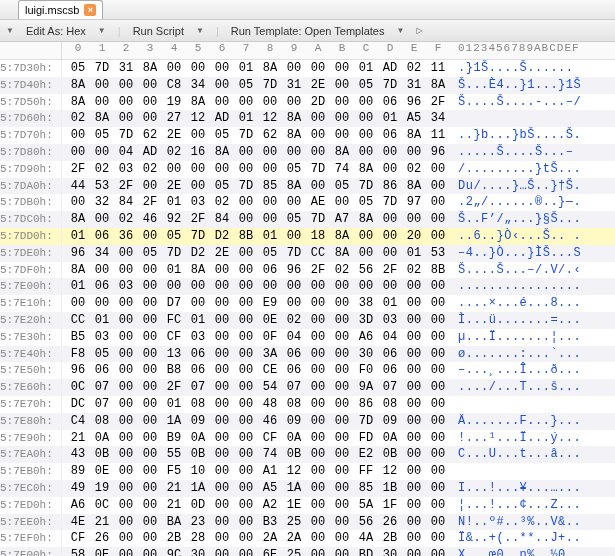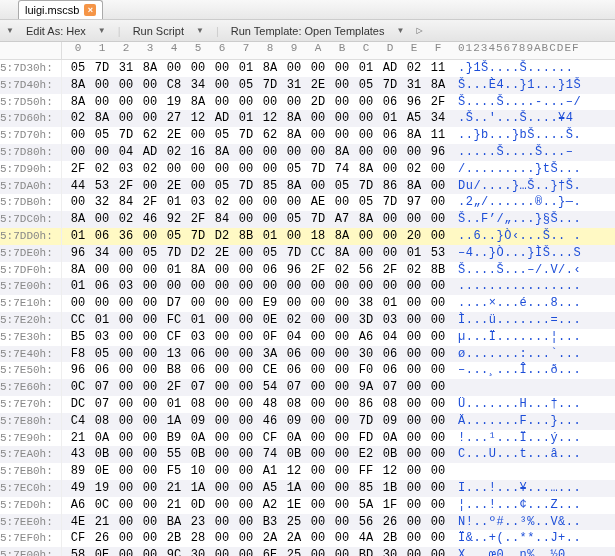--- a/index.html
+++ b/index.html
@@ -158,21 +158,20 @@
         <span>01</span>
         <span>12</span>
         <span>8A</span>
         <span>00</span>
         <span>00</span>
         <span>00</span>
         <span>01</span>
         <span>A5</span>
         <span>34</span>
       </div>
-      <div class="asc">.Š..'.­..Š....¥4</div>
     </div>
     <div class="row">
       <div class="addr">5:7D70h:</div>
       <div class="hex">
         <span>00</span>
         <span>05</span>
         <span>7D</span>
         <span>62</span>
         <span>2E</span>
         <span>00</span>
@@ -510,20 +509,21 @@
         <span>00</span>
         <span>54</span>
         <span>07</span>
         <span>00</span>
         <span>00</span>
         <span>9A</span>
         <span>07</span>
         <span>00</span>
         <span>00</span>
       </div>
+      <div class="asc">..../...T...š...</div>
     </div>
     <div class="row">
       <div class="addr">5:7E70h:</div>
       <div class="hex">
         <span>DC</span>
         <span>07</span>
         <span>00</span>
         <span>00</span>
         <span>01</span>
         <span>08</span>
@@ -531,21 +531,20 @@
         <span>00</span>
         <span>48</span>
         <span>08</span>
         <span>00</span>
         <span>00</span>
         <span>86</span>
         <span>08</span>
         <span>00</span>
         <span>00</span>
       </div>
-      <div class="asc">Ü.......H...†...</div>
     </div>
     <div class="row">
       <div class="addr">5:7E80h:</div>
       <div class="hex">
         <span>C4</span>
         <span>08</span>
         <span>00</span>
         <span>00</span>
         <span>1A</span>
         <span>09</span>

